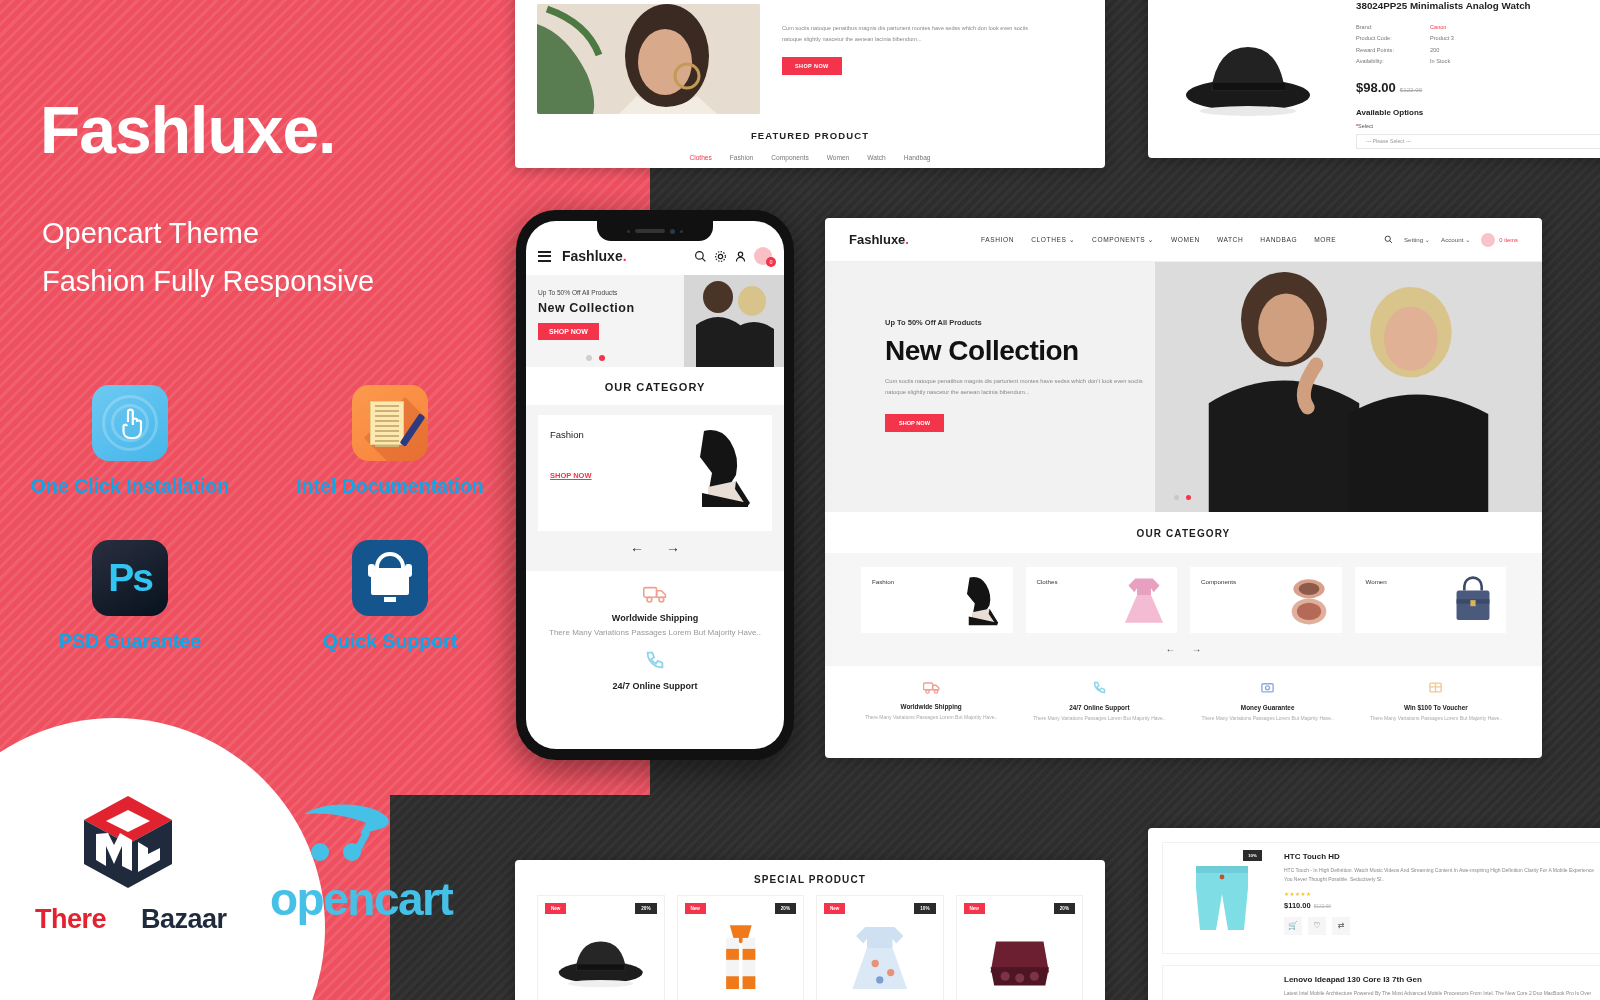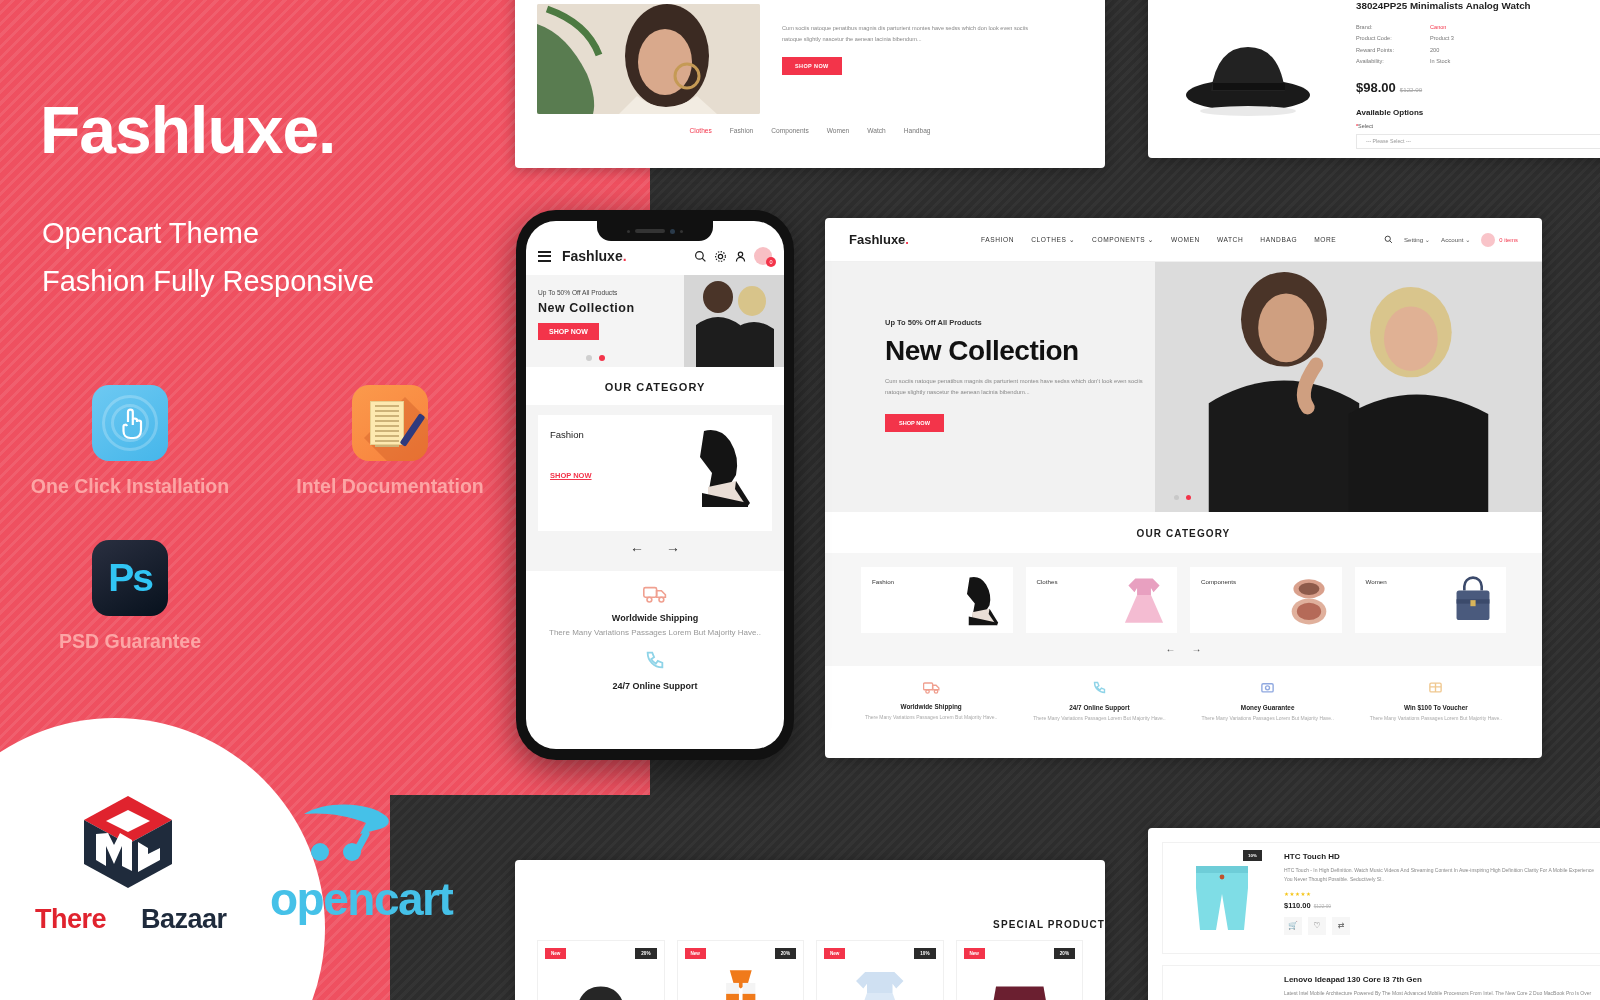--- a/index.html
+++ b/index.html
@@ -47,21 +47,21 @@
     position:absolute; left:0px; top:385px; width:520px;
     display:grid; grid-template-columns:1fr 1fr; row-gap:42px;
     z-index:6;
   }
   .feature{ display:flex; flex-direction:column; align-items:center; }
   .feat-icon{
     width:76px; height:76px; border-radius:17px; position:relative;
     display:flex; align-items:center; justify-content:center; overflow:hidden;
   }
   .feat-label{
-    margin-top:14px; color:#fca5a5; font-size:19.5px; font-weight:bold; white-space:nowrap;
+    margin-top:14px; color:#0ea5e9; font-size:19.5px; font-weight:bold; white-space:nowrap;
   }
   
   .ic-click{ background:linear-gradient(145deg,#6ec9f2,#45b6ea); }
   .ic-click .ring{
     position:absolute; border-radius:50%; border:3px solid rgba(255,255,255,.22);
   }
   .ic-click .r1{ width:56px;height:56px; }
   .ic-click .r2{ width:38px;height:38px; }
   
   .ic-doc{ background:linear-gradient(145deg,#fb9a4c,#f8813c); }
@@ -219,22 +219,22 @@
   .dk-catcard .nm{ font-size:6.2px; color:#333;}
   .dk-arrows{ background:#f6f6f6; display:flex; justify-content:center; gap:16px;
     padding:6px 0 12px; font-size:10px; color:#444;}
   .dk-serv{ display:flex; padding:14px 22px 0;}
   .dk-serv .col{ flex:1; text-align:center;}
   .dk-serv .t{ font-size:6.4px; font-weight:bold; color:#222; margin-top:5px;}
   .dk-serv .d{ font-size:5px; color:#aaa; line-height:1.6; margin-top:3px; padding:0 12px;}
 
   
   #bot-center{ left:515px; top:860px; width:590px; height:180px; z-index:4;}
-  .bc-h{ text-align:right; font-size:10px; font-weight:bold; letter-spacing:1.1px;
-    color:#1d1d1d; padding:14px 0 10px;margin-top:45px;}
+  .bc-h{ text-align:center; font-size:10px; font-weight:bold; letter-spacing:1.1px;
+    color:#1d1d1d; padding:14px 0 10px;}
   .bc-grid{ display:flex; gap:12px; padding:0 22px;}
   .bc-card{ flex:1; border:1px solid #f0f0f0; position:relative; padding:8px;}
   .bc-new{ position:absolute; left:7px; top:7px; background:#f3344a; color:#fff;
     font-size:4.6px; font-weight:bold; padding:3px 6px;}
   .bc-off{ position:absolute; right:7px; top:7px; background:#2b2b2b; color:#fff;
     font-size:4.6px; font-weight:bold; padding:3px 6px;}
   .bc-pic{ height:80px; margin-top:14px;}
 
   
   #bot-right{ left:1148px; top:828px; width:470px; height:200px; z-index:4; padding:14px;}
@@ -297,20 +297,32 @@
     <div class="feat-label">Intel Documentation</div>
   </div>
 
   <div class="feature">
     <div class="feat-icon ic-psd">
       <span>Ps</span>
     </div>
     <div class="feat-label">PSD Guarantee</div>
   </div>
 
+  <div class="feature">
+    <div class="feat-icon ic-sup">
+      <div class="head"></div>
+        <div class="ear l"></div>
+        <div class="ear r"></div>
+      <div style="text-align:center">
+          <div class="mon"></div>
+          <div class="stand"></div>
+        </div>
+    </div>
+    <div class="feat-label">Quick Support</div>
+  </div>
 </div>
 
 <div class="circle-white"></div>
 
 <div class="wb-logo">
   <svg class="wb-cube" width="104" height="104" viewBox="0 0 104 104">
     <path d="M52 6 96 30 52 54 8 30Z" fill="#e0232e"></path>
     <path d="M52 20 74 31 52 42 30 31Z" fill="#fff"></path>
     <path d="M8 30 52 54v44L8 74Z" fill="#1f2b3c"></path>
     <path d="M96 30 52 54v44l44-24Z" fill="#1f2b3c"></path>
@@ -341,20 +353,21 @@
         <ellipse cx="128" cy="58" rx="27" ry="33" fill="#d9a98c"></ellipse>
         <path d="M100 92q28 22 60 0l20 18H82Z" fill="#f2ece2"></path>
         <circle cx="150" cy="72" r="12" fill="none" stroke="#c59a55" stroke-width="3"></circle>
       </svg>
     </div>
     <div class="tc-txt">
       <div class="tc-p">Cum sociis natoque penatibus magnis dis parturient montes have sedss which don look even sociis natoque slightly nascetur the aenean lacinia bibendum...</div>
       <div class="tc-btn">SHOP NOW</div>
     </div>
   </div>
+  <div class="tc-feat">FEATURED PRODUCT</div>
   <div class="tc-tabs">
     <span class="on">Clothes</span>
     <span>Fashion</span>
     <span>Components</span>
     <span>Women</span>
     <span>Watch</span>
     <span>Handbag</span>
   </div>
 </div>
 

